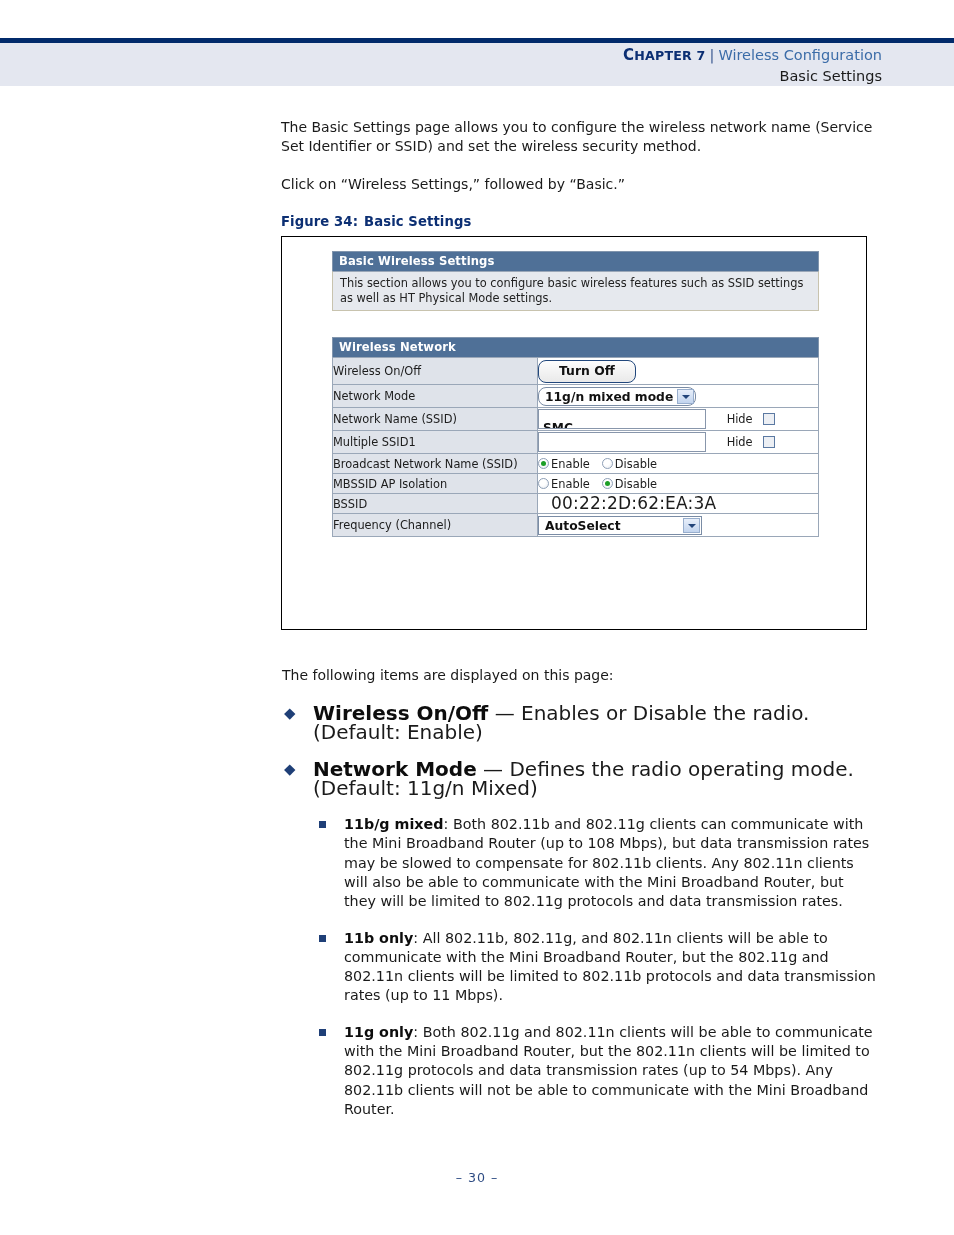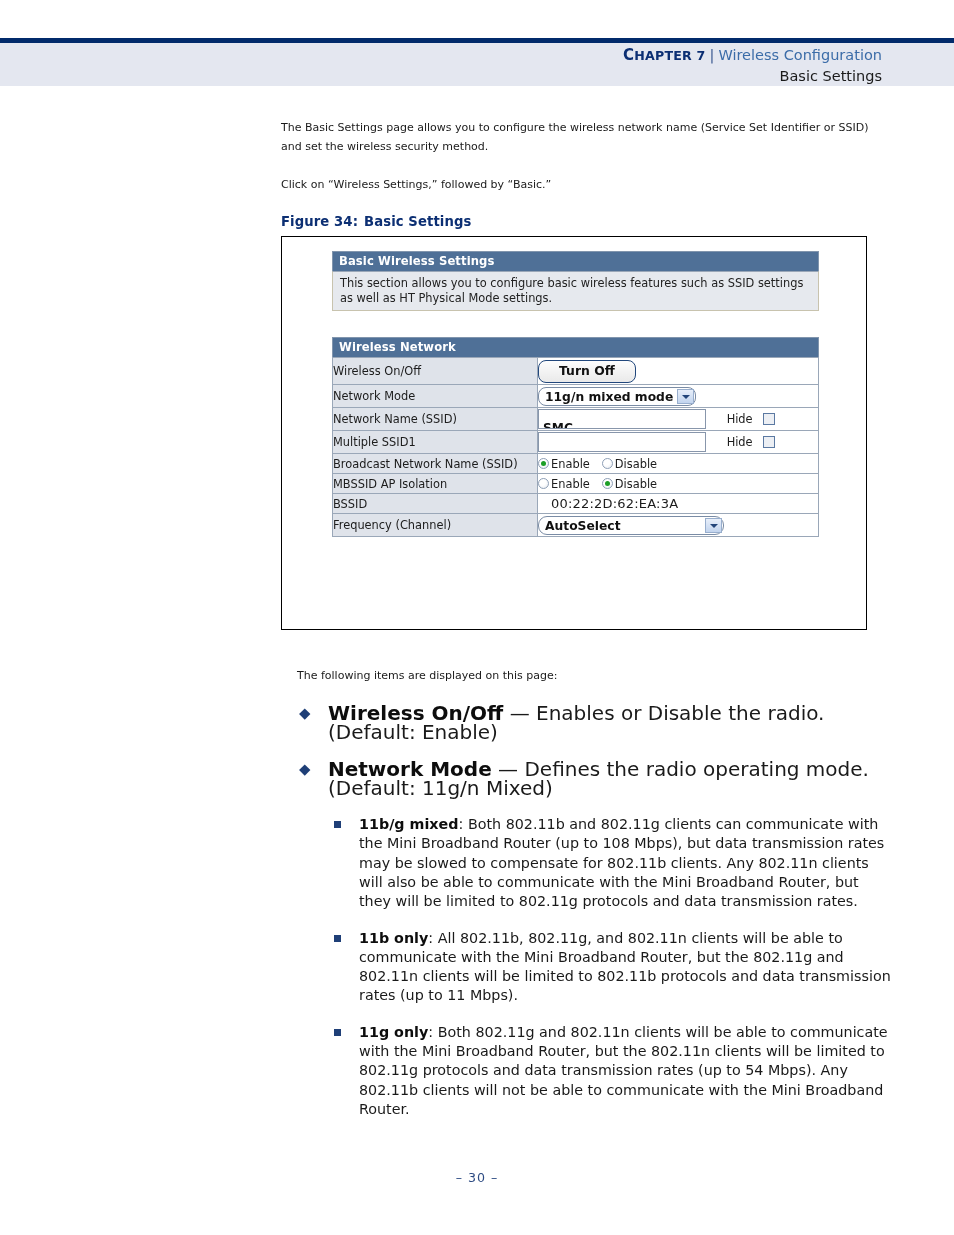--- a/index.html
+++ b/index.html
@@ -51,21 +51,21 @@
   .header-line2 { color: #1a1a1a; font-size: 14.5px; }
 
   
   .content {
     position: absolute;
     left: 281px; top: 118px;
     width: 595px;
   }
   p.para {
     margin: 0 0 19px 0;
-    font-size: 11px;
+    font-size: 14px;
     line-height: 19.2px;
     color: #1a1a1a;
   }
   .fig-caption {
     margin: 0 0 12px 0;
     font-size: 13.2px;
     font-weight: bold;
     color: #0c2f73;
     letter-spacing: 0.1px;
   }
@@ -181,21 +181,21 @@
   }
   .select .arrow::after {
     content: "";
     position: absolute;
     left: 4px; top: 5px;
     border-left: 4px solid transparent;
     border-right: 4px solid transparent;
     border-top: 4px solid #23457a;
   }
   .select.w-mode { width: 158px; border-radius: 8px; }
-  .select.w-chan { width: 186px; border-radius: 9px; }
+  .select.w-chan { width: 164px; }
 
   .txtbox {
     display: inline-block;
     border: 1.2px solid #8896ab;
     background: #ffffff;
     height: 19px;
     line-height: 18px;
     width: 168px;
     font-size: 12.2px;
     font-weight: bold;
@@ -246,28 +246,28 @@
     content: "";
     position: absolute;
     left: 2px; top: 2px;
     width: 5px; height: 5px;
     border-radius: 50%;
     background: #1d9f27;
   }
   .bssid-val {
     display: inline-block;
     padding-left: 13px;
-    font-size: 13px;
+    font-size: 17px;
     letter-spacing: 0.2px;
   }
 
   
   .after-fig {
     position: absolute;
-    left: 297px; top: 666px;
+    left: 282px; top: 666px;
     width: 595px;
   }
   .lvl1 {
     position: relative;
     padding-left: 31px;
     margin: 0 0 17px 0;
     font-size: 20px;
     line-height: 19.2px;
     color: #1a1a1a;
   }

